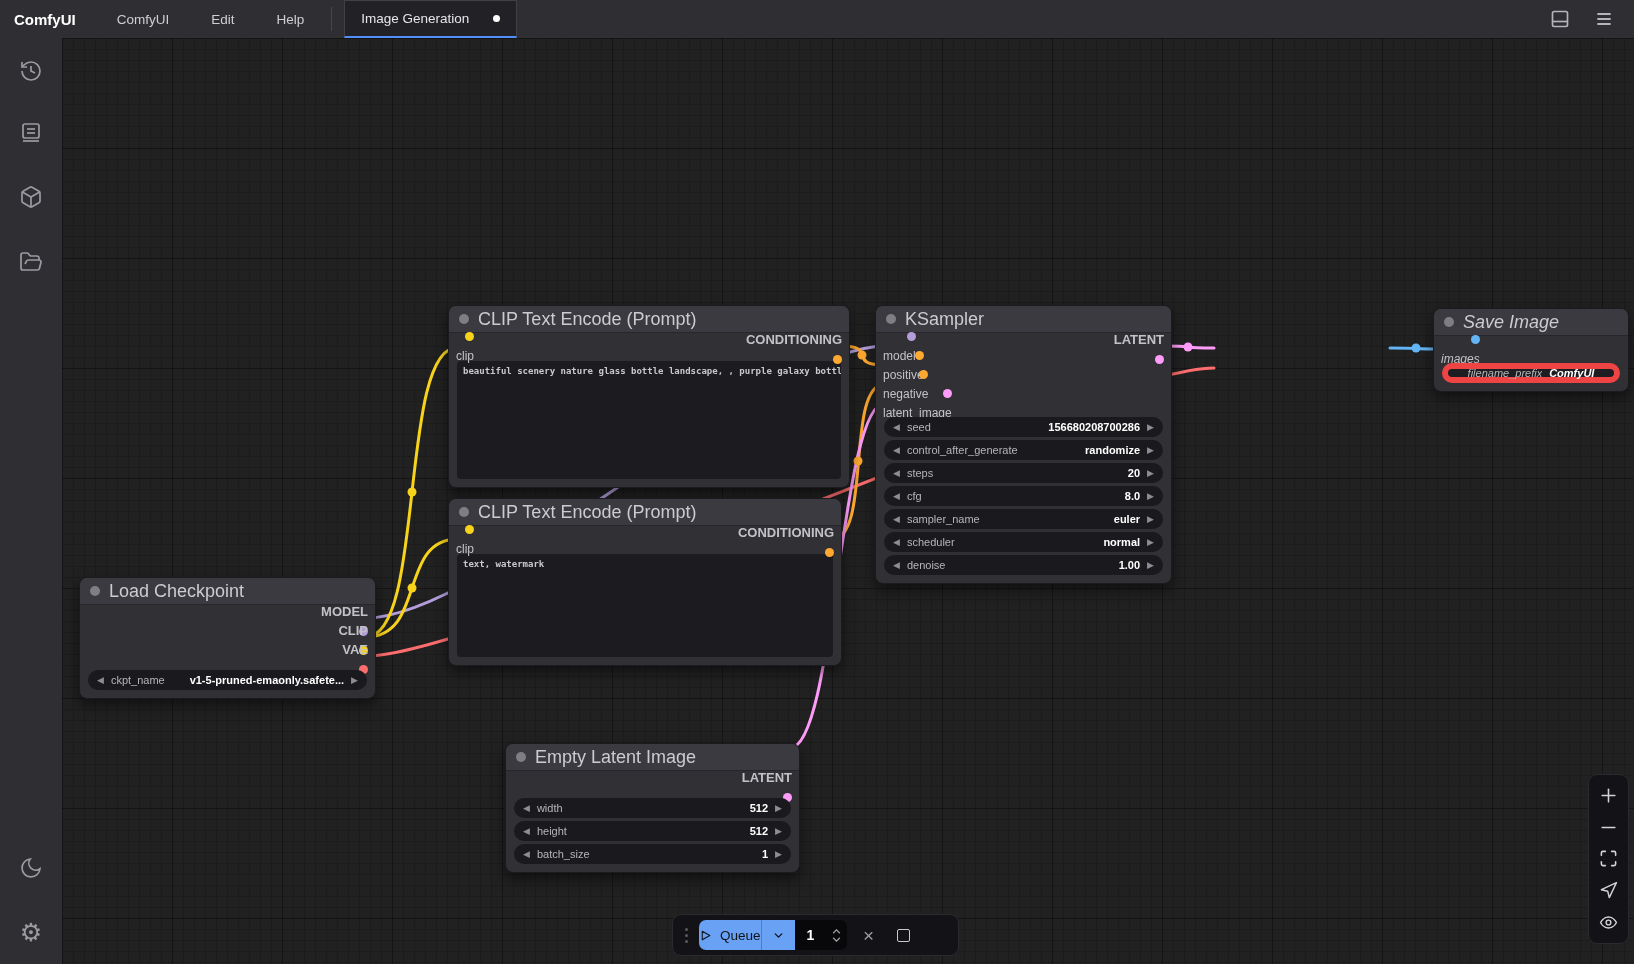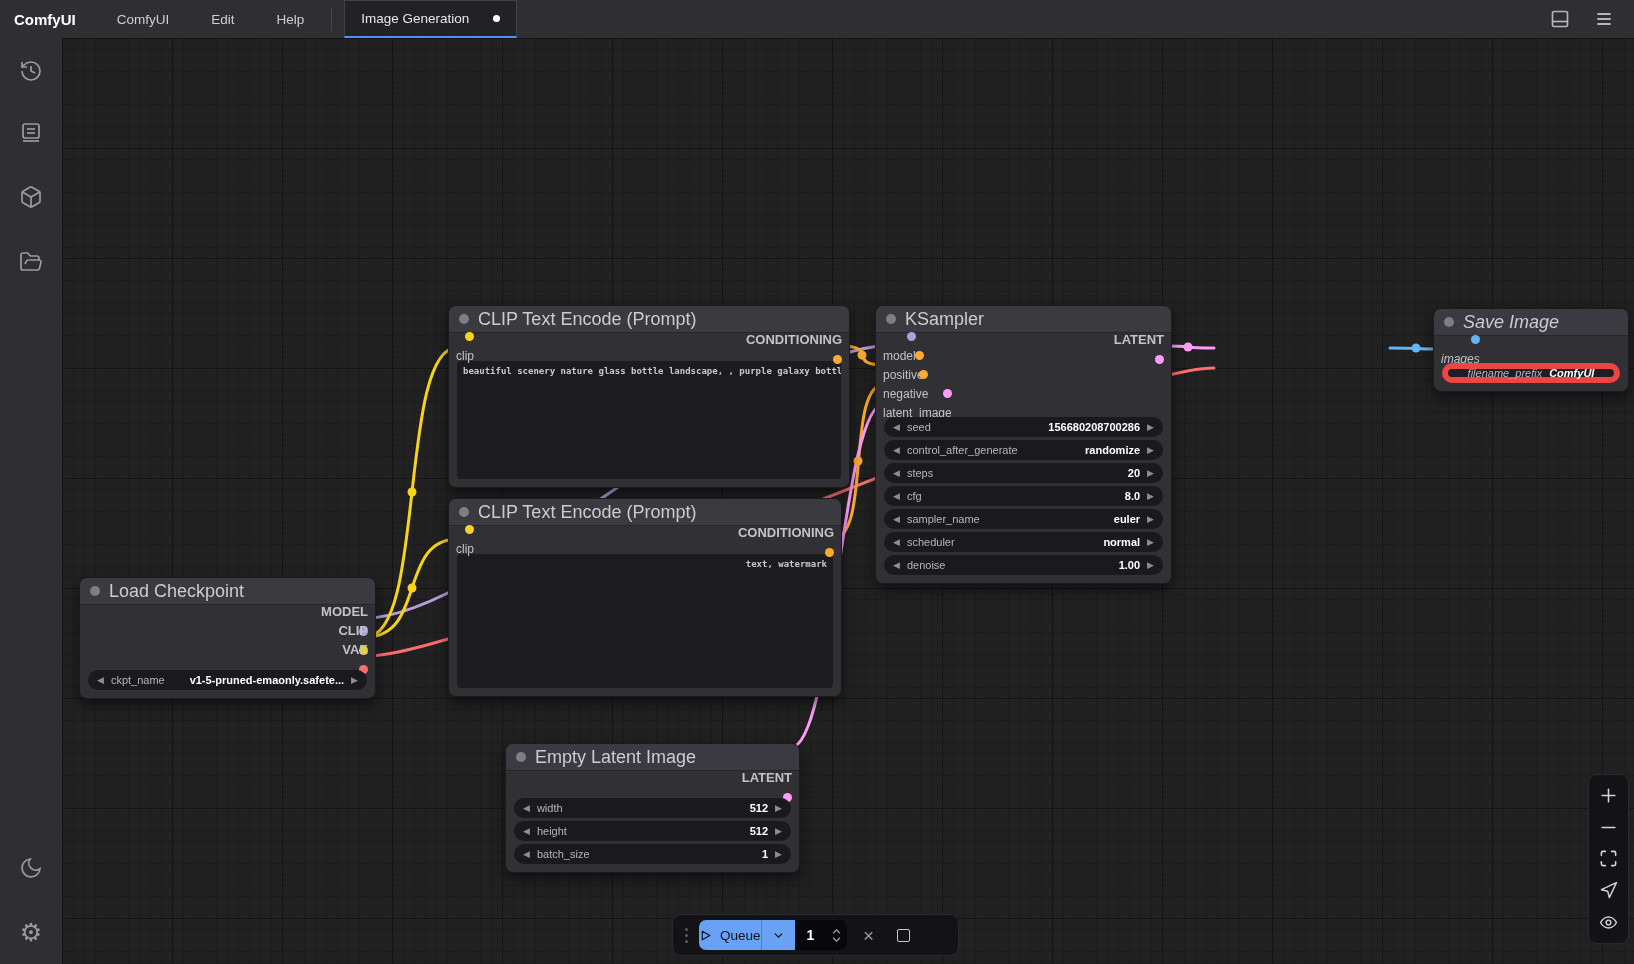--- a/index.html
+++ b/index.html
@@ -259,21 +259,21 @@
       <div class="slot-row">
         <span class="slot">
             <span class="pin pin-clip"></span>
             <span class="slot-label">clip</span>
           </span>
         <span class="slot">
             <span class="slot-label out-label">CONDITIONING</span>
             <span class="pin pin-cond"></span>
           </span>
       </div>
-      <div class="prompt-box" style="height:134px;text-align:right;">text, watermark</div>
+      <div class="prompt-box" style="height:103px;">text, watermark</div>
     </div>
   </div>
 
   <div class="node" style="left:443px; top:705px; width:295px;">
     <div class="node-header">
       <span class="node-dot"></span>
       <span class="node-title">Empty Latent Image</span>
     </div>
     <div class="node-body">
       <div class="slot-row">

